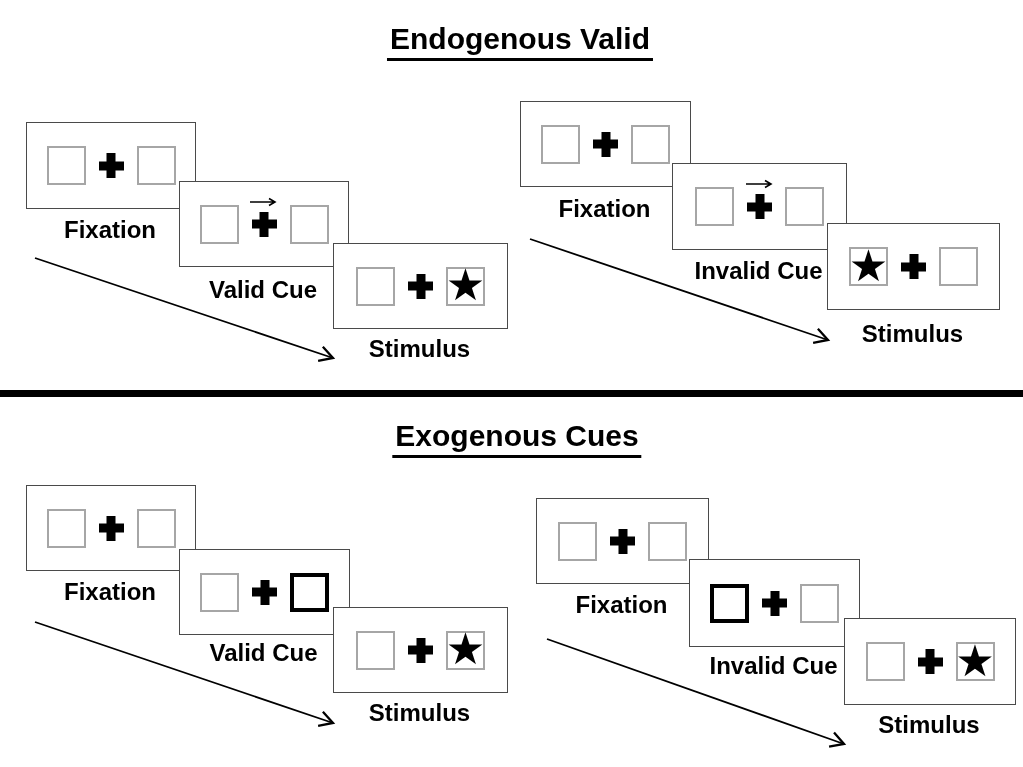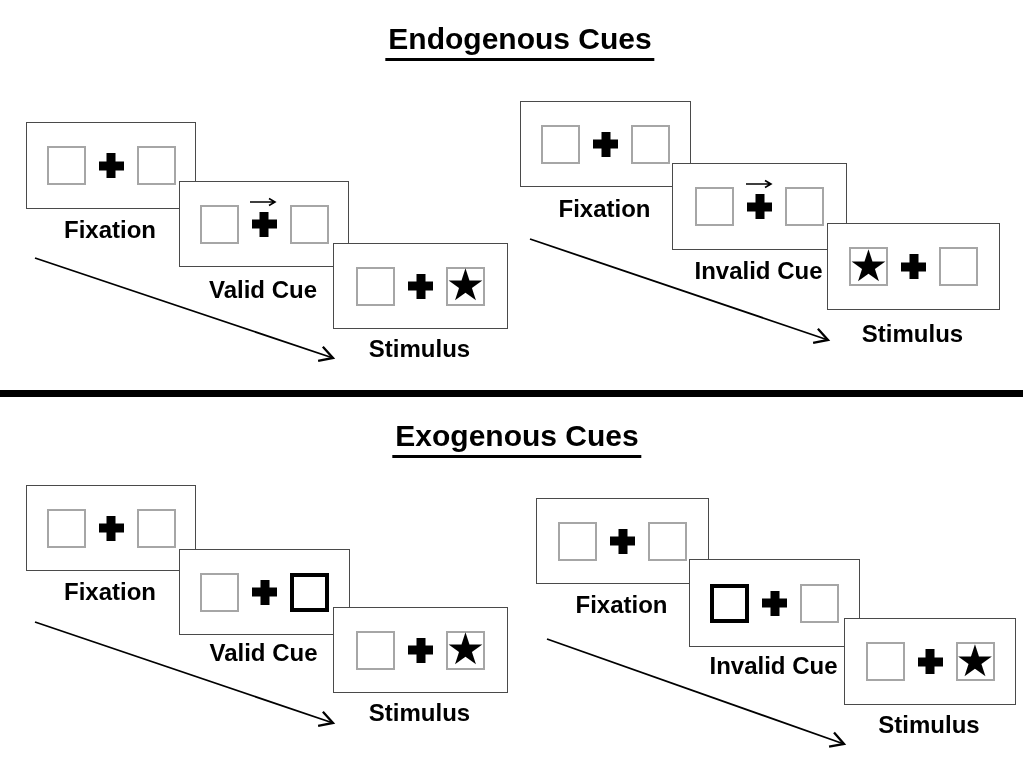--- a/index.html
+++ b/index.html
@@ -53,21 +53,21 @@
 <div class="canvas">
 
   <svg class="defs-holder">
     <defs>
       <marker id="ah" viewBox="0 0 12 12" refX="10" refY="6" markerWidth="11" markerHeight="11" orient="auto-start-reverse">
         <path d="M2 1.5 L10 6 L2 10.5" fill="none" stroke="#000" stroke-width="1.4"></path>
       </marker>
     </defs>
   </svg>
 
-  <div class="section-title" style="left:520px; top:22px;">Endogenous Cues</div>
+  <div class="section-title" style="left:520px; top:22px;">Endogenous Valid</div>
 
   <div class="panel" style="left:26px; top:122px; width:168px; height:85px; z-index:1;">
     <div class="sq"></div>
     <div class="cross"></div>
     <div class="sq"></div>
   </div>
   <div class="step-label" style="left:26px; top:216px; width:168px;">Fixation</div>
 
   <div class="panel" style="left:179px; top:181px; width:168px; height:84px; z-index:2;">
     <div class="sq"></div>

